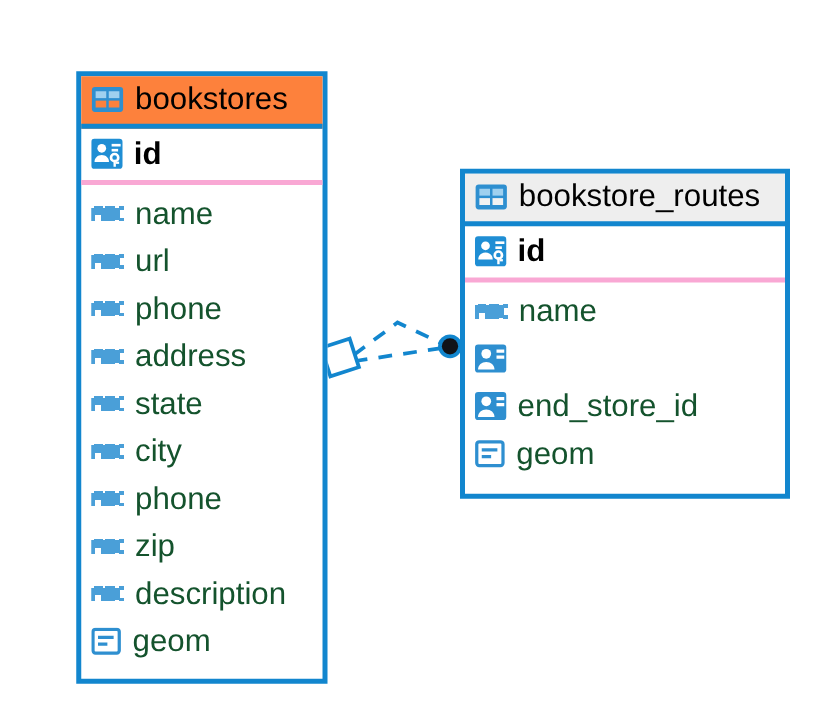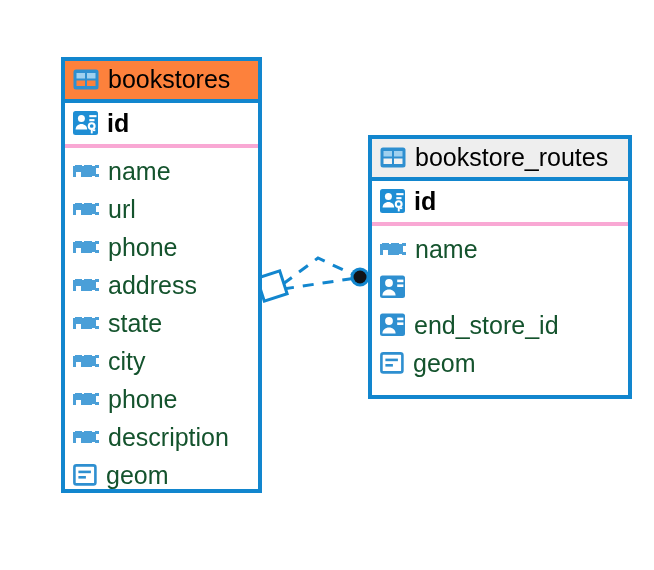--- a/index.html
+++ b/index.html
@@ -118,21 +118,21 @@
     <g transform="translate(272,286) rotate(-18)">
       <rect x="-12" y="-12" width="24" height="24" fill="#ffffff" stroke="#1286ce" stroke-width="3"></rect>
     </g>
 
     <g>
       <circle cx="360" cy="277" r="9.5" fill="#1286ce"></circle>
       <circle cx="360" cy="277" r="6.5" fill="#111318"></circle>
     </g>
   </svg>
 
-  <div class="entity" style="left:61px; top:57px; width:201px; height:436px;">
+  <div class="entity" style="left:61px; top:57px; width:201px; height:490px;">
 
     <div class="entity-header accent">
       <span class="icon">
         <svg width="26" height="21" viewBox="0 0 26 21">
           <rect x="0.5" y="0.5" width="25" height="20" rx="2.5" fill="#2e8fd0"></rect>
           <rect x="3.5" y="4" width="8.5" height="5.5" fill="#9fd0ef"></rect>
           <rect x="14" y="4" width="8.5" height="5.5" fill="#9fd0ef"></rect>
           <rect x="3.5" y="11.5" width="8.5" height="5.5" fill="#fd813c"></rect>
           <rect x="14" y="11.5" width="8.5" height="5.5" fill="#fd813c"></rect>
         </svg>
@@ -228,20 +228,30 @@
         <span class="abc-icon">
           <svg width="27" height="14" viewBox="0 0 27 14" shape-rendering="crispEdges">
             <path fill="#4a9fd8" d="M2 1h7v1h2v11h-3v-5h-5v5h-3v-11h2zM4 4h3v2h-3z"></path>
             <path fill="#4a9fd8" d="M11 1h8v1h2v4h-1v2h1v4h-2v1h-8zM14 4h3v2h-3zM14 8h3v2h-3z"></path>
             <path fill="#4a9fd8" d="M22 1h4v3h-3v6h3v3h-4v-1h-2v-10h2z"></path>
           </svg>
         </span>
         <span>phone</span>
       </div>
 
+      <div class="field-row">
+        <span class="abc-icon">
+          <svg width="27" height="14" viewBox="0 0 27 14" shape-rendering="crispEdges">
+            <path fill="#4a9fd8" d="M2 1h7v1h2v11h-3v-5h-5v5h-3v-11h2zM4 4h3v2h-3z"></path>
+            <path fill="#4a9fd8" d="M11 1h8v1h2v4h-1v2h1v4h-2v1h-8zM14 4h3v2h-3zM14 8h3v2h-3z"></path>
+            <path fill="#4a9fd8" d="M22 1h4v3h-3v6h3v3h-4v-1h-2v-10h2z"></path>
+          </svg>
+        </span>
+        <span>zip</span>
+      </div>
 
       <div class="field-row">
         <span class="abc-icon">
           <svg width="27" height="14" viewBox="0 0 27 14" shape-rendering="crispEdges">
             <path fill="#4a9fd8" d="M2 1h7v1h2v11h-3v-5h-5v5h-3v-11h2zM4 4h3v2h-3z"></path>
             <path fill="#4a9fd8" d="M11 1h8v1h2v4h-1v2h1v4h-2v1h-8zM14 4h3v2h-3zM14 8h3v2h-3z"></path>
             <path fill="#4a9fd8" d="M22 1h4v3h-3v6h3v3h-4v-1h-2v-10h2z"></path>
           </svg>
         </span>
         <span>description</span>

